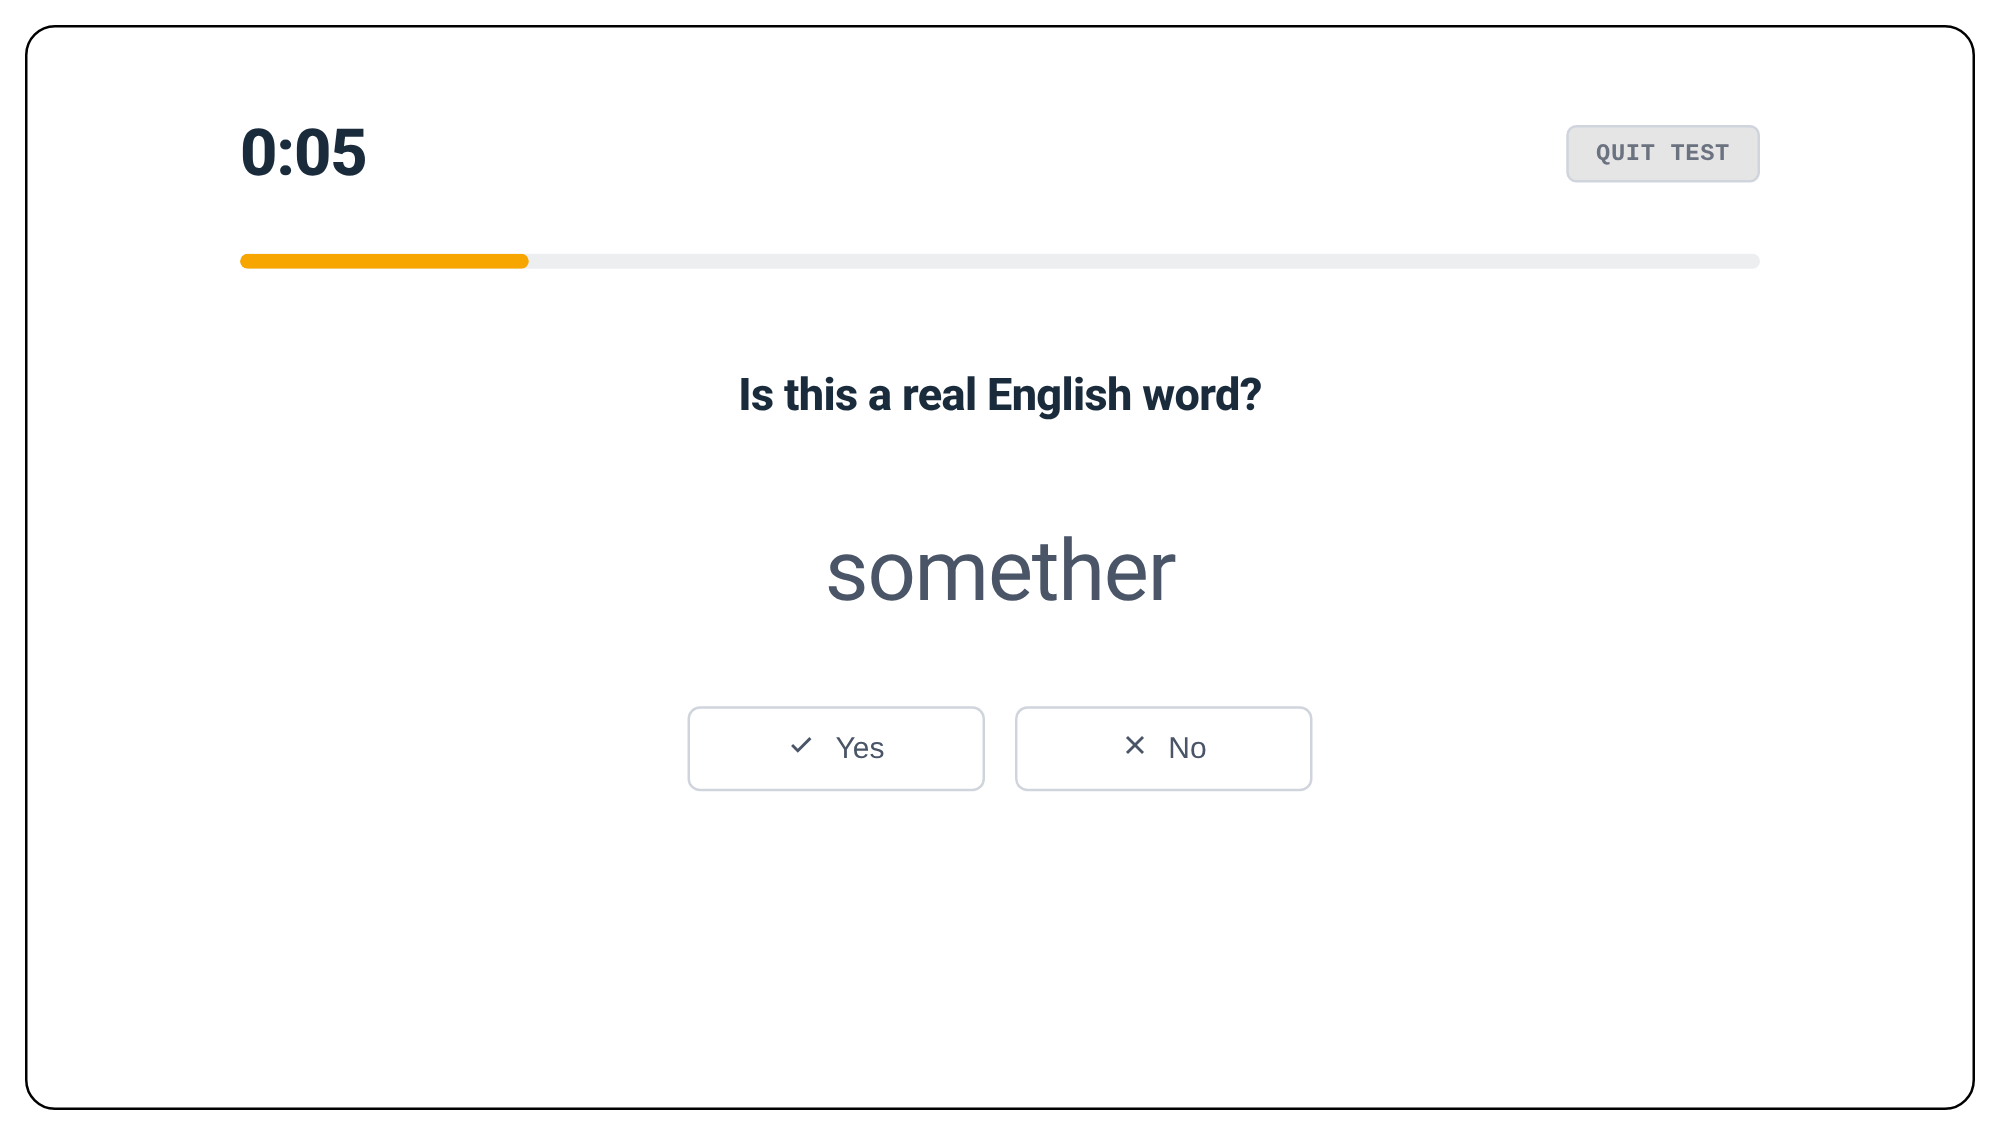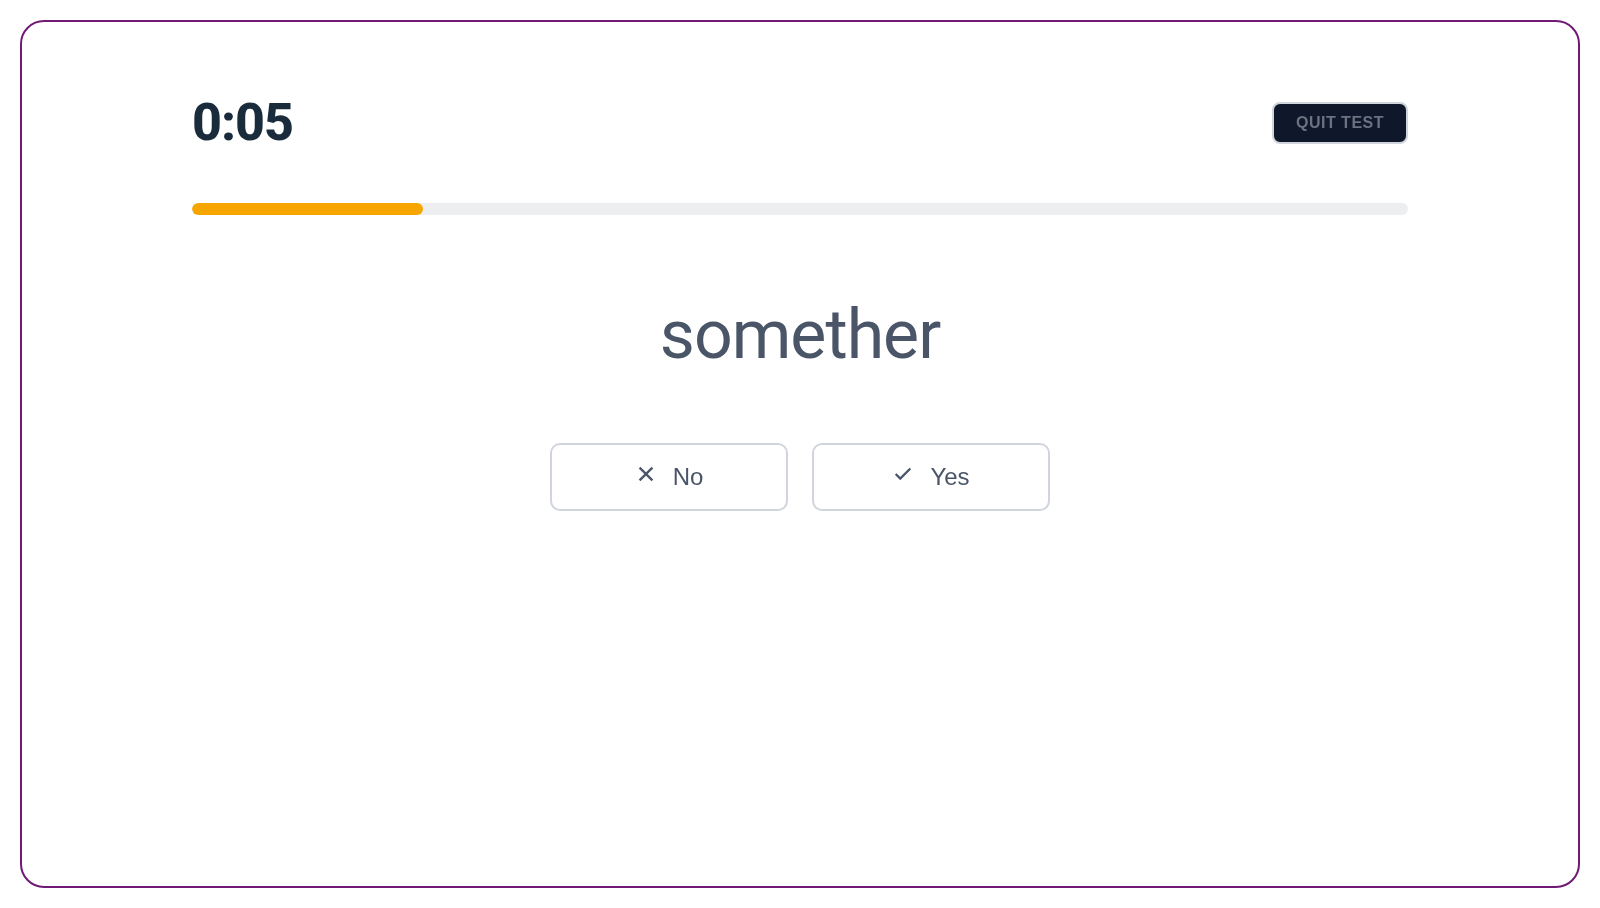--- a/index.html
+++ b/index.html
@@ -10,48 +10,49 @@
     body {
       width: 1600px;
       height: 908px;
       background: #ffffff;
       font-family: -apple-system, BlinkMacSystemFont, "Segoe UI", Roboto, Helvetica, Arial, sans-serif;
       padding: 20px;
     }
     .card {
       width: 100%;
       height: 100%;
-      border: 2px solid #701a75;
+      border: 2px solid #000000;
       border-radius: 24px;
       padding: 70px 170px 60px 170px;
       position: relative;
     }
     .header-row {
       display: flex;
       justify-content: space-between;
       align-items: center;
       margin-bottom: 50px;
     }
     .timer {
       font-size: 52px;
       font-weight: 800;
       color: #1a2b3c;
       font-feature-settings: "tnum";
       letter-spacing: -1px;
     }
     .quit-btn {
       border: 2px solid #d0d5dd;
-      background: #0f172a;
+      background: #e5e5e5;
       color: #6b7280;
-      font-size: 16px;
+      font-size: 19px;
       font-weight: 700;
       letter-spacing: 0.5px;
       padding: 10px 22px;
       border-radius: 8px;
       cursor: pointer;
+      font-family: Liberation Mono, monospace;
     }
     .progress-track {
       width: 100%;
       height: 12px;
       background: #eceef0;
       border-radius: 6px;
       overflow: hidden;
       margin-bottom: 80px;
     }
     .progress-fill {
@@ -109,35 +110,36 @@
 <div class="card">
   <div class="header-row">
     <div class="timer">0:05</div>
     <button class="quit-btn">QUIT TEST</button>
   </div>
 
   <div class="progress-track">
     <div class="progress-fill" style="width:19%"></div>
   </div>
 
+  <div class="question">Is this a real English word?</div>
 
   <div class="word">somether</div>
 
   <div class="buttons-row">
+    <button class="answer-btn">
+      <span>
+        <svg viewBox="0 0 24 24">
+            <polyline points="4 12 9 17 20 6"></polyline>
+          </svg>
+      </span>
+      <span>Yes</span>
+    </button>
     <button class="answer-btn">
       <span>
         <svg viewBox="0 0 24 24">
             <line x1="5" y1="5" x2="19" y2="19"></line>
             <line x1="19" y1="5" x2="5" y2="19"></line>
           </svg>
       </span>
       <span>No</span>
     </button>
-    <button class="answer-btn">
-      <span>
-        <svg viewBox="0 0 24 24">
-            <polyline points="4 12 9 17 20 6"></polyline>
-          </svg>
-      </span>
-      <span>Yes</span>
-    </button>
   </div>
 </div>
 
 </body></html>

